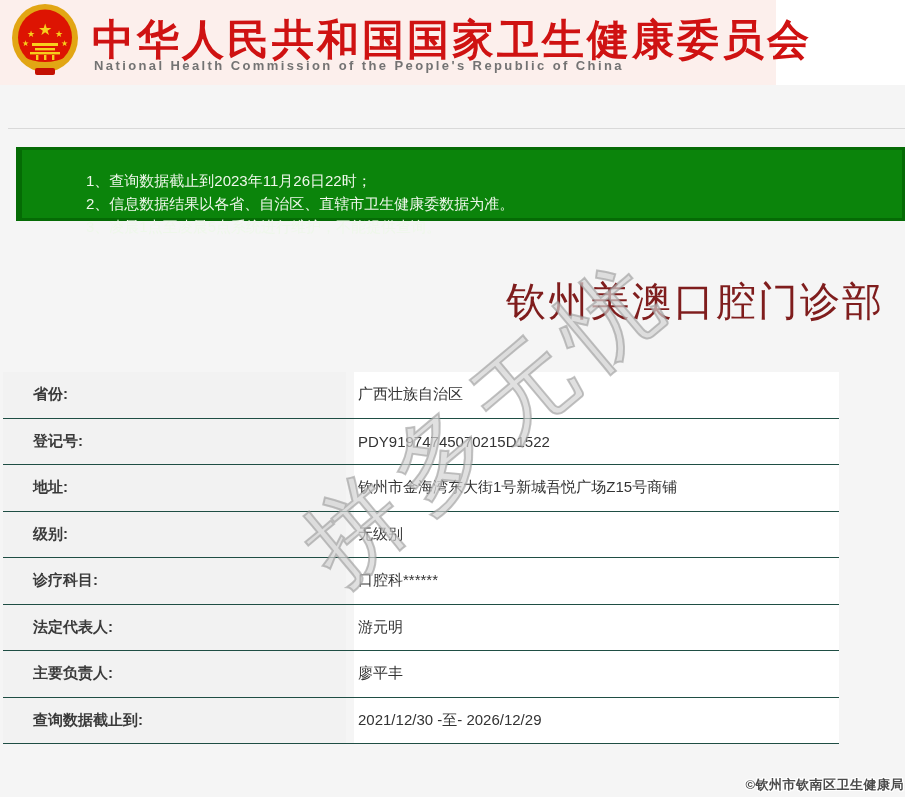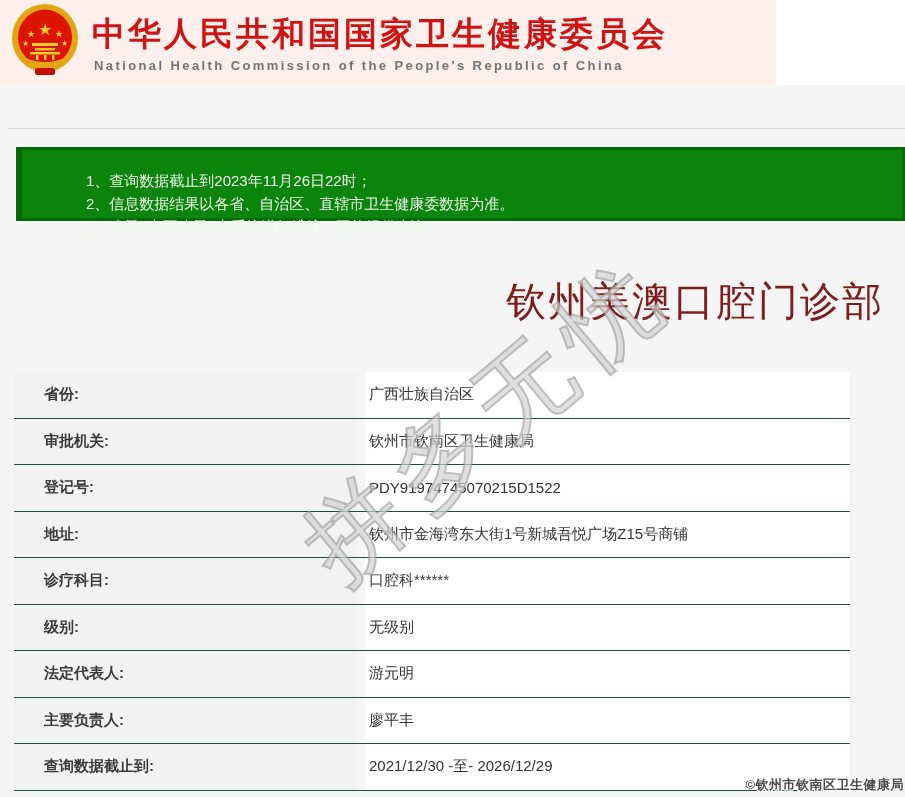--- a/index.html
+++ b/index.html
@@ -6,39 +6,39 @@
   html,body { width:905px; height:797px; }
   body { font-family:"Liberation Sans","DejaVu Sans",sans-serif; background:#ffffff; }
   .screen { position:relative; width:905px; height:797px; overflow:hidden; background:#ffffff; }
 
   
   .page-bg { position:absolute; left:0; top:85px; width:905px; height:712px; background:#f5f5f5; }
 
   
   .header { position:absolute; left:0; top:0; width:776px; height:85px; background:#fcefec; }
   .emblem { position:absolute; left:11px; top:3px; width:68px; height:73px; }
-  .header-title-cn { position:absolute; left:92px; top:12px; font-size:33px; font-weight:bold;
+  .header-title-cn { position:absolute; left:92px; top:12px; font-size:42px; font-weight:bold;
     color:#cf1212; letter-spacing:3px; white-space:nowrap; }
   .header-title-en { position:absolute; left:94px; top:58px; font-size:13px; font-weight:bold;
     color:#737373; letter-spacing:2.4px; white-space:nowrap; }
 
   .divider { position:absolute; left:8px; right:0; top:128px; height:1px; background:#d9d9d9; }
 
   
   .notice { position:absolute; left:16px; right:0; top:147px; height:74px;
     background:#0b840b; border:3px solid #056b05; border-left-width:6px;
     padding:19px 0 0 64px; }
   .notice-line { color:#eef7ea; font-size:15px; line-height:23px; white-space:nowrap; }
 
   
   .page-title { position:absolute; left:478px; top:274px; font-size:40px; color:#7f1d1d;
     letter-spacing:2px; white-space:nowrap;margin-left:28px; }
 
   
-  .detail-table { position:absolute; left:14px; top:372px; width:836px; }
+  .detail-table { position:absolute; left:3px; top:372px; width:836px; }
   .row { display:flex; height:46.5px; border-bottom:1px solid #1f4e44; }
   .cell { display:flex; align-items:center; font-size:15px; }
   .cell.label { width:343px; background:#f2f2f2; padding-left:30px; font-weight:bold; color:#3a3a3a; }
   .cell.value { flex:1; background:#ffffff; padding-left:4px; color:#333333;margin-left:8px; }
 
   
   .watermark { position:absolute; left:268px; top:356px; z-index:6; white-space:nowrap;
     font-size:96px; letter-spacing:14px; transform:rotate(-40deg); transform-origin:center;
     color:rgba(255,255,255,0.45); -webkit-text-stroke:2px rgba(150,150,150,0.55);
     text-shadow:0 0 1px rgba(130,130,130,0.45); pointer-events:none; }
@@ -87,38 +87,34 @@
   </div>
 
   <div class="page-title">钦州美澳口腔门诊部</div>
 
   <div class="detail-table">
     <div class="row">
       <div class="cell label">省份:</div>
       <div class="cell value">广西壮族自治区</div>
     </div>
     <div class="row">
-      <div class="cell label">审批机关:</div>
-      <div class="cell value">钦州市钦南区卫生健康局</div>
-    </div>
-    <div class="row">
       <div class="cell label">登记号:</div>
       <div class="cell value">PDY91974745070215D1522</div>
     </div>
     <div class="row">
       <div class="cell label">地址:</div>
       <div class="cell value">钦州市金海湾东大街1号新城吾悦广场Z15号商铺</div>
     </div>
     <div class="row">
+      <div class="cell label">级别:</div>
+      <div class="cell value">无级别</div>
+    </div>
+    <div class="row">
       <div class="cell label">诊疗科目:</div>
       <div class="cell value">口腔科******</div>
-    </div>
-    <div class="row">
-      <div class="cell label">级别:</div>
-      <div class="cell value">无级别</div>
     </div>
     <div class="row">
       <div class="cell label">法定代表人:</div>
       <div class="cell value">游元明</div>
     </div>
     <div class="row">
       <div class="cell label">主要负责人:</div>
       <div class="cell value">廖平丰</div>
     </div>
     <div class="row">

